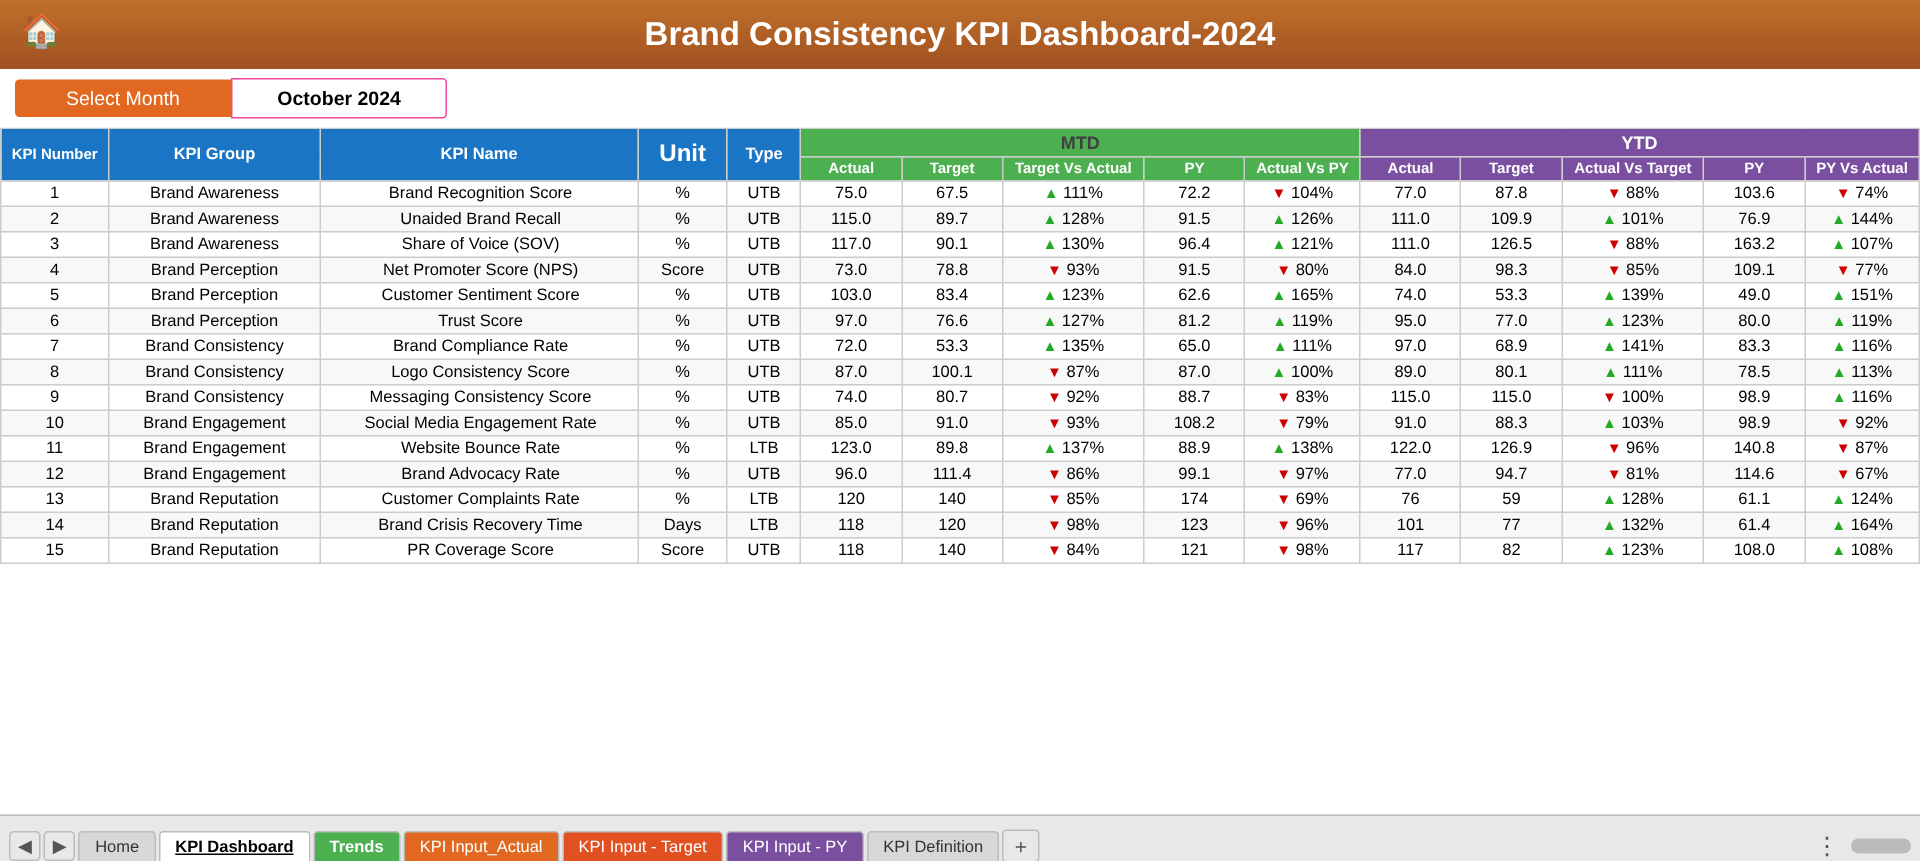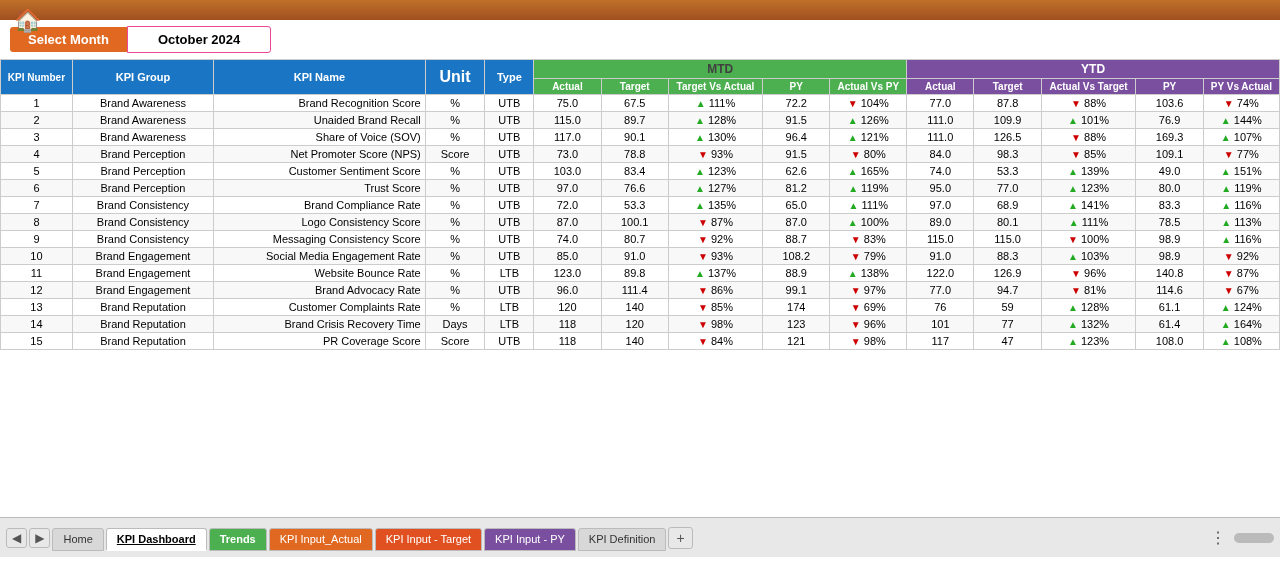--- a/index.html
+++ b/index.html
@@ -19,23 +19,23 @@
       align-items: center;
       padding: 6px 10px;
       background: #fff;
       gap: 0;
     }
 
     .select-month-btn {
       background: #e06820;
       color: white;
       border: none;
-      padding: 5px 18px;
+      padding: 5px 34px;
       font-size: 13px;
-      font-weight: bold;
+      font-weight: normal;
       cursor: pointer;
       border-radius: 3px 0 0 3px;
     }
 
     .month-display {
       border: 1px solid #ec4899;
       padding: 5px 30px;
       font-size: 13px;
       font-weight: bold;
       background: #fff;
@@ -110,21 +110,21 @@
       font-size: 10px;
     }
     .th-ytd {
       background: #7b4fa0;
       color: white;
       font-size: 10px;
     }
 
     td.num { width: 40px; }
     td.group { width: 130px; margin-left: 36px; }
-    td.name { width: 195px; text-align: right; padding-left: 6px; }
+    td.name { width: 195px; text-align: center; padding-left: 6px; }
     td.unit { width: 55px; }
     td.type { width: 45px; margin-top: 48px; }
     td.val { width: 62px; }
 
     .arrow-up { color: #22aa22; font-size: 10px; }
     .arrow-down { color: #cc0000; font-size: 10px; }
 
     tr:nth-child(even) td { background: #f8f8f8; }
     tr:nth-child(odd) td { background: #ffffff; }
 
@@ -219,20 +219,21 @@
       height: 10px;
       background: #bbb;
       border-radius: 5px;
     }
   </style>
 </head>
 <body>
 
 <div id="header">
   <span style="position:absolute;left:14px;top:8px;font-size:22px;">🏠</span>
+  <span>Brand Consistency KPI Dashboard-2024</span>
 </div>
 
 <div id="controls">
   <button class="select-month-btn">Select Month</button>
   <div class="month-display">October 2024</div>
 </div>
 
 <div id="table-container">
   <table>
     <thead>
@@ -300,21 +301,21 @@
     <td class="unit">%</td>
     <td class="type">UTB</td>
     <td class="val">117.0</td>
     <td class="val">90.1</td>
     <td class="val"><span class="arrow-up">▲</span> 130%</td>
     <td class="val">96.4</td>
     <td class="val"><span class="arrow-up">▲</span> 121%</td>
     <td class="val">111.0</td>
     <td class="val">126.5</td>
     <td class="val"><span class="arrow-down">▼</span> 88%</td>
-    <td class="val">169.3</td>
+    <td class="val">163.2</td>
     <td class="val"><span class="arrow-up">▲</span> 107%</td>
   </tr>
         <tr>
     <td class="num">4</td>
     <td class="group">Brand Perception</td>
     <td class="name">Net Promoter Score (NPS)</td>
     <td class="unit">Score</td>
     <td class="type">UTB</td>
     <td class="val">73.0</td>
     <td class="val">78.8</td>
@@ -502,21 +503,21 @@
     <td class="group">Brand Reputation</td>
     <td class="name">PR Coverage Score</td>
     <td class="unit">Score</td>
     <td class="type">UTB</td>
     <td class="val">118</td>
     <td class="val">140</td>
     <td class="val"><span class="arrow-down">▼</span> 84%</td>
     <td class="val">121</td>
     <td class="val"><span class="arrow-down">▼</span> 98%</td>
     <td class="val">117</td>
-    <td class="val">47</td>
+    <td class="val">82</td>
     <td class="val"><span class="arrow-up">▲</span> 123%</td>
     <td class="val">108.0</td>
     <td class="val"><span class="arrow-up">▲</span> 108%</td>
   </tr>
       </tbody>
   </table>
 </div>
 
 <div id="bottom-bar">
   <button class="nav-btn">◀</button>

